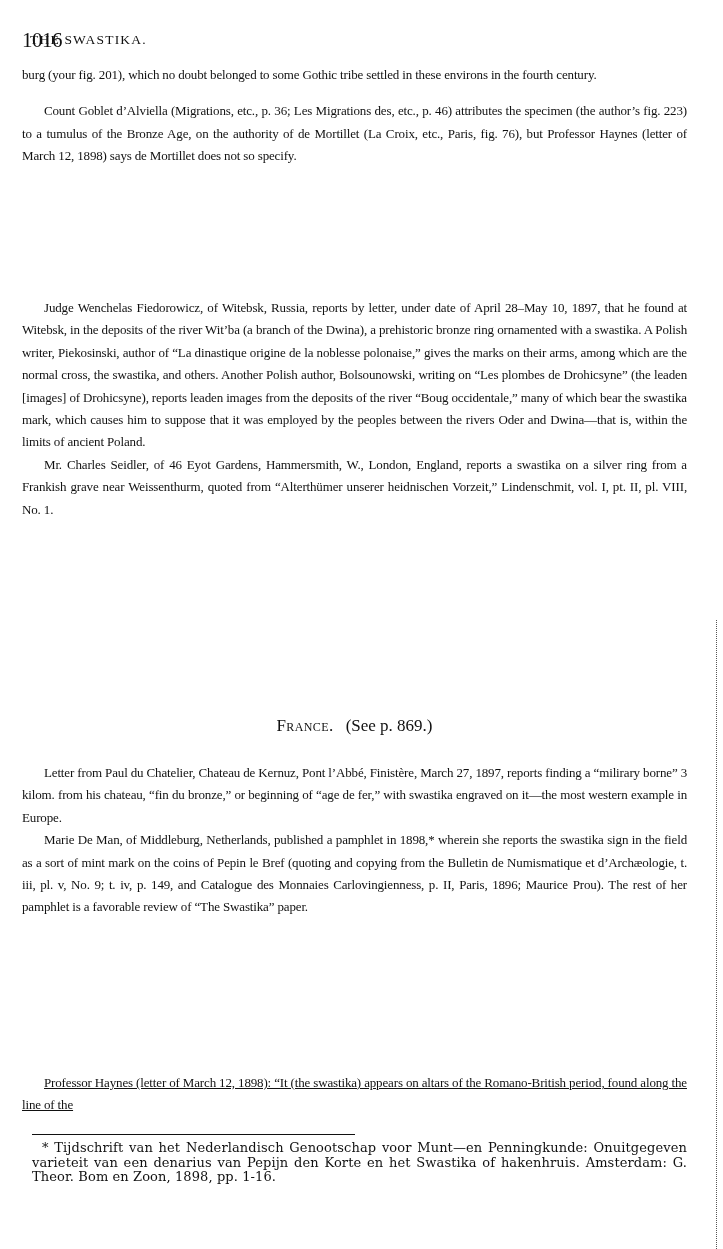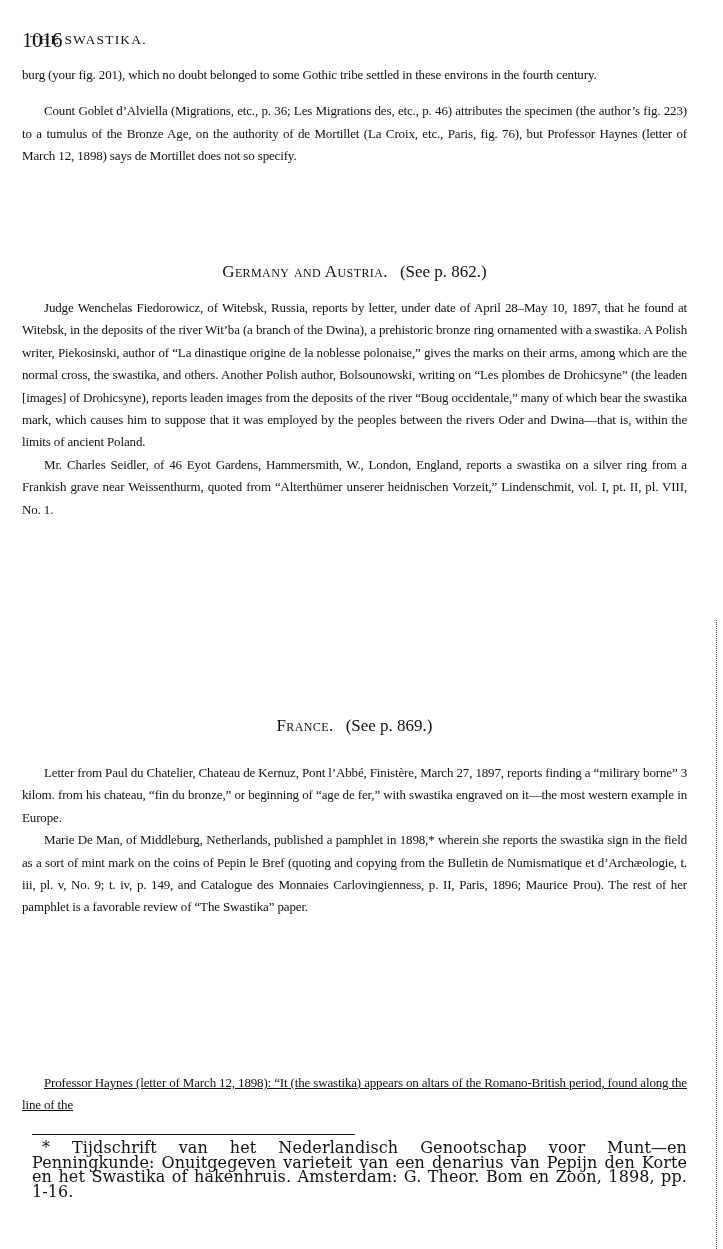--- a/index.html
+++ b/index.html
@@ -32,21 +32,21 @@
       font-family: "Liberation Serif", serif; font-size: 17px;
     }
     .sc { font-variant: small-caps; letter-spacing: 0.4px; }
     .see { margin-left: 12px; }
     .rule {
       position: absolute; left: 32px; width: 323px; top: 1134px;
       border-top: 1.5px solid #111111;
     }
     .footnote {
       position: absolute; left: 32px; width: 655px; top: 1141px;
-      font-family: "DejaVu Serif", serif; font-size: 16px; line-height: 14.5px;
+      font-family: "DejaVu Serif", serif; font-size: 13px; line-height: 14.5px;
       text-align: justify; letter-spacing: 0.1px;
     }
     .footnote p { margin: 0; text-indent: 10px; }
     .binding-edge {
       position: absolute; right: 4px; top: 620px; width: 2px; height: 629px;
       border-left: 1px dotted #555555;
     }
   </style>
 </head>
 <body>
@@ -56,23 +56,20 @@
   <div class="running-head">
     <span class="page-number">1016</span>
     <div class="running-title">THE SWASTIKA.</div>
   </div>
 
   <div class="body-text" style="top:64px;">
     <p class="cont">burg (your fig. 201), which no doubt belonged to some Gothic tribe settled in these environs in the fourth century.</p>
     <p style="margin-top:14px;">Count Goblet d’Alviella (Migrations, etc., p. 36; Les Migrations des, etc., p. 46) attributes the specimen (the author’s fig. 223) to a tumulus of the Bronze Age, on the authority of de Mortillet (La Croix, etc., Paris, fig. 76), but Professor Haynes (letter of March 12, 1898) says de Mortillet does not so specify.</p>
   </div>
 
-  <div class="heading" style="top:262px;">
-    <span class="sc">Germany and Austria.</span><span class="see">(See p. 862.)</span>
-  </div>
 
   <div class="body-text" style="top:297px;">
     <p>Judge Wenchelas Fiedorowicz, of Witebsk, Russia, reports by letter, under date of April 28–May 10, 1897, that he found at Witebsk, in the deposits of the river Wit’ba (a branch of the Dwina), a prehistoric bronze ring ornamented with a swastika.  A Polish writer, Piekosinski, author of “La dinastique origine de la noblesse polonaise,” gives the marks on their arms, among which are the normal cross, the swastika, and others.  Another Polish author, Bolsounowski, writing on “Les plombes de Drohicsyne” (the leaden [images] of Drohicsyne), reports leaden images from the deposits of the river “Boug occidentale,” many of which bear the swastika mark, which causes him to suppose that it was employed by the peoples between the rivers Oder and Dwina—that is, within the limits of ancient Poland.</p>
     <p>Mr. Charles Seidler, of 46 Eyot Gardens, Hammersmith, W., London, England, reports a swastika on a silver ring from a Frankish grave near Weissenthurm, quoted from “Alterthümer unserer heidnischen Vorzeit,” Lindenschmit, vol. I, pt. II, pl. VIII, No. 1.</p>
   </div>
 
   <div class="heading" style="top:716px;">
     <span class="sc">France.</span><span class="see">(See p. 869.)</span>
   </div>
 

